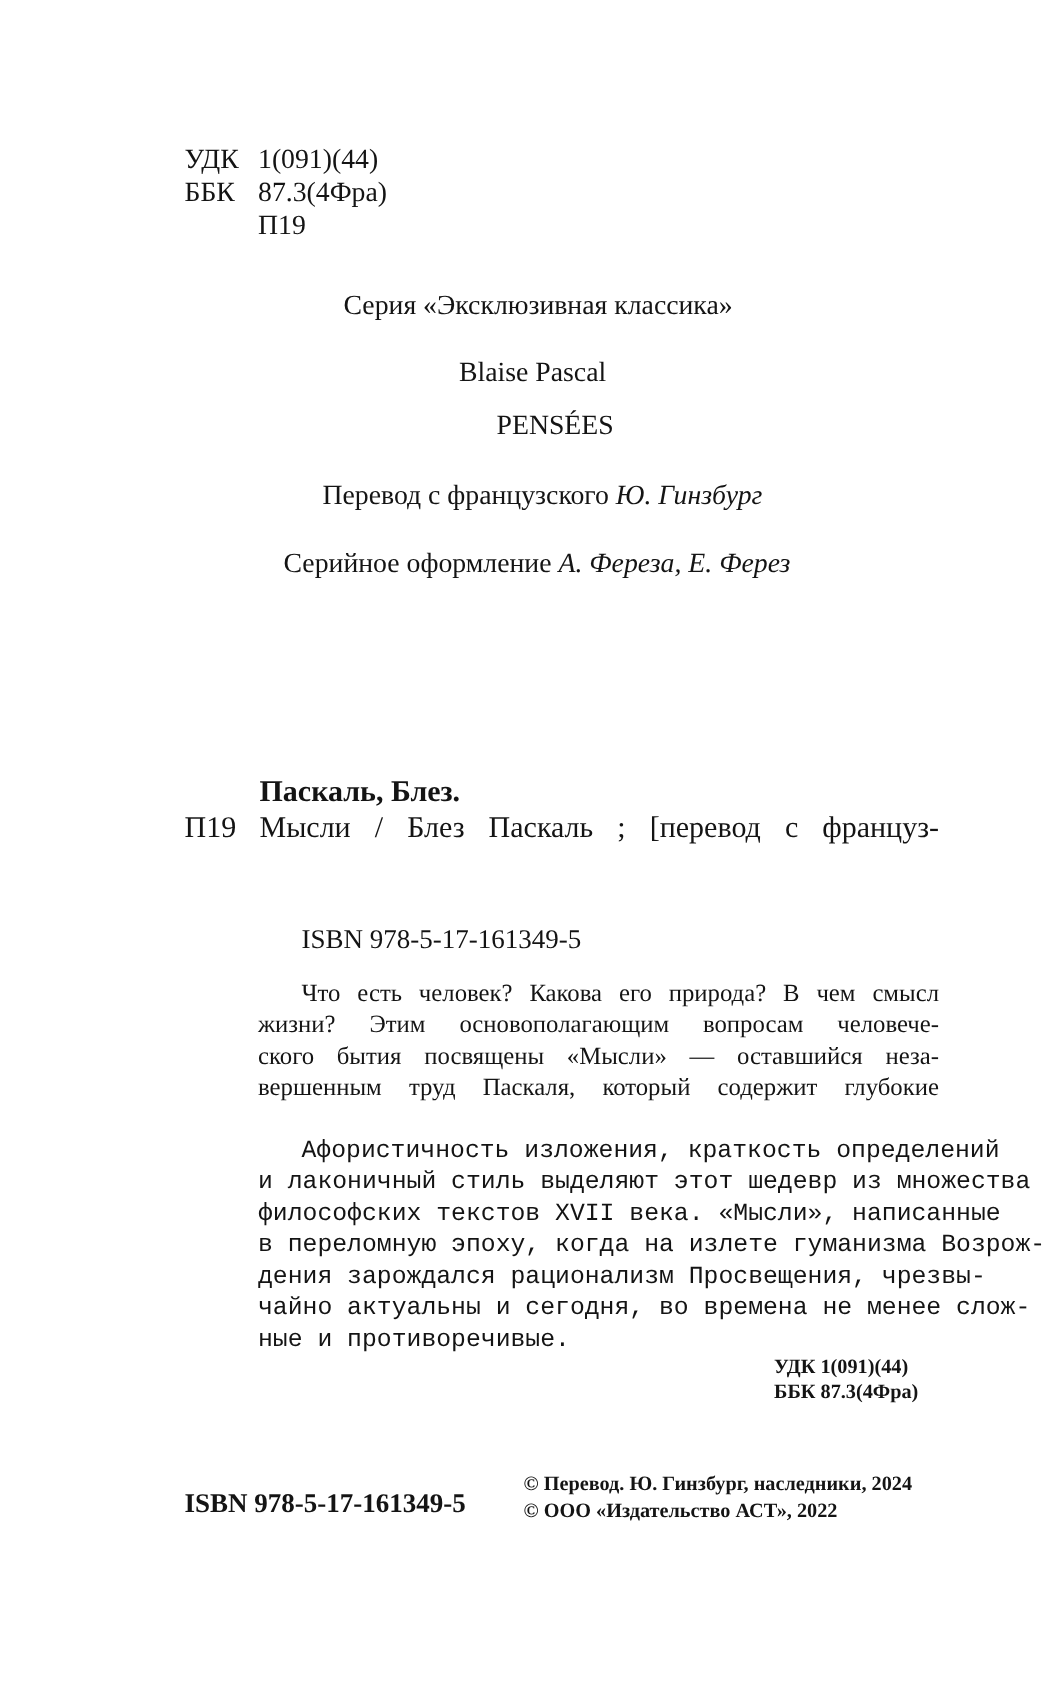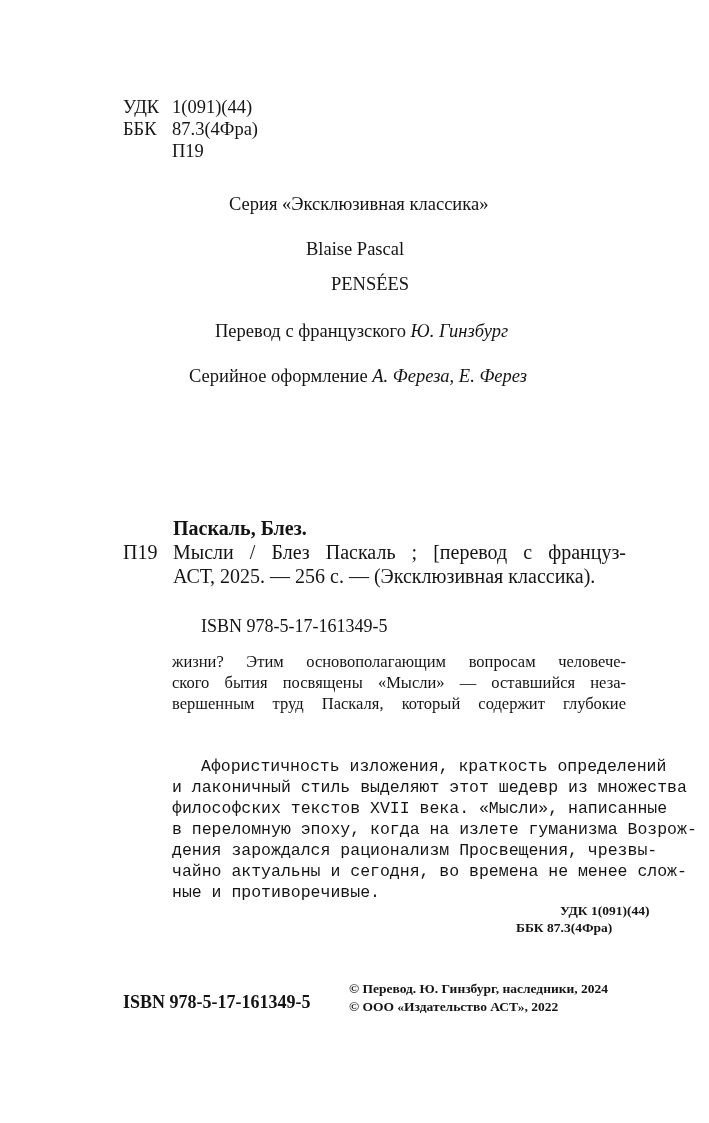--- a/index.html
+++ b/index.html
@@ -54,38 +54,38 @@
 </div>
 
 <div class="abs f18" style="left:189px; top:365px;">
   <span>Серийное оформление </span><span class="ital">А. Фереза, Е. Ферез</span>
 </div>
 
 <div class="abs bold" style="left:173px; top:517px; font-size:20px; line-height:23px;">Паскаль, Блез.</div>
 <div class="abs" style="left:123px; top:541px; font-size:20px; line-height:23.5px;">П19</div>
 <div class="entry" style="top:541px;">
   <span class="ln">Мысли / Блез Паскаль ; [перевод с француз-</span>
-  <span class="ln last">АСТ, 2025. — 256 с. — (Эксклюзивная классика).</span>
 </div>
 <div class="abs" style="left:201px; top:615px; font-size:18px; line-height:22px;">ISBN 978-5-17-161349-5</div>
 
 <div class="para" style="top:651px;">
+  <span class="ln indent">Что есть человек? Какова его природа? В чем смысл</span>
   <span class="ln">жизни?  Этим основополагающим вопросам человече-</span>
   <span class="ln">ского бытия посвящены «Мысли» — оставшийся неза-</span>
   <span class="ln">вершенным труд Паскаля, который  содержит глубокие</span>
 </div>
 
 <div class="para" style="top:756px;font-family:Liberation Mono, monospace;">
   <span class="ln indent">Афористичность изложения, краткость определений</span>
   <span class="ln">и лаконичный стиль выделяют этот шедевр из множества</span>
   <span class="ln">философских текстов XVII века.  «Мысли», написанные</span>
   <span class="ln">в переломную эпоху, когда на излете гуманизма Возрож-</span>
   <span class="ln">дения зарождался рационализм Просвещения, чрезвы-</span>
   <span class="ln">чайно актуальны  и  сегодня, во времена не менее слож-</span>
   <span class="ln last">ные и  противоречивые.</span>
 </div>
 
-<div class="abs small-bold" style="left:516px; top:902px;margin-left:44px;">УДК 1(091)(44)</div>
+<div class="abs small-bold" style="left:516px; top:902px;">УДК 1(091)(44)</div>
 <div class="abs small-bold" style="left:516px; top:919px;">ББК 87.3(4Фра)</div>
 
 <div class="abs bold" style="left:123px; top:991px; font-size:18px; line-height:22px;">ISBN 978-5-17-161349-5</div>
 <div class="abs small-bold" style="left:349px; top:980px;text-align:right;">© Перевод. Ю. Гинзбург, наследники, 2024</div>
 <div class="abs small-bold" style="left:349px; top:998px;">© ООО «Издательство АСТ», 2022</div>
 
 </body></html>

